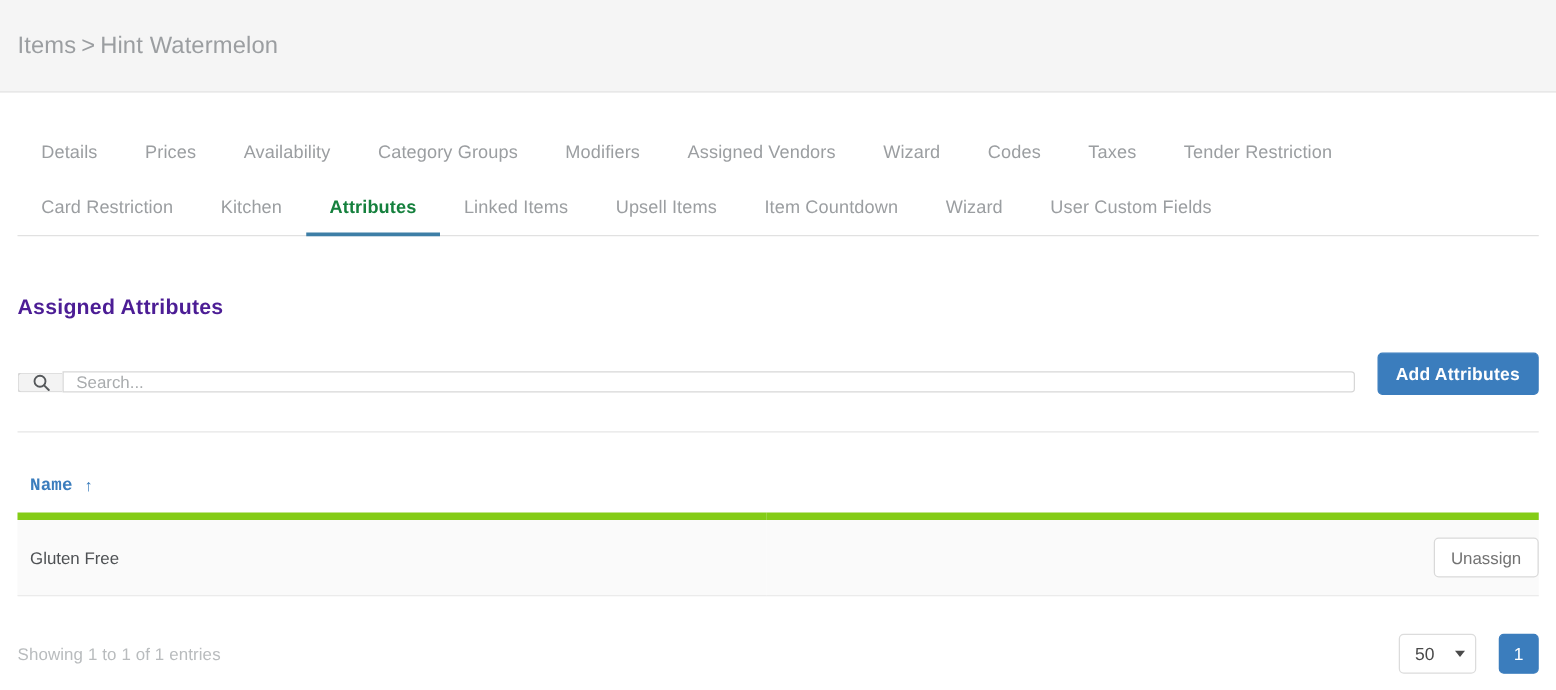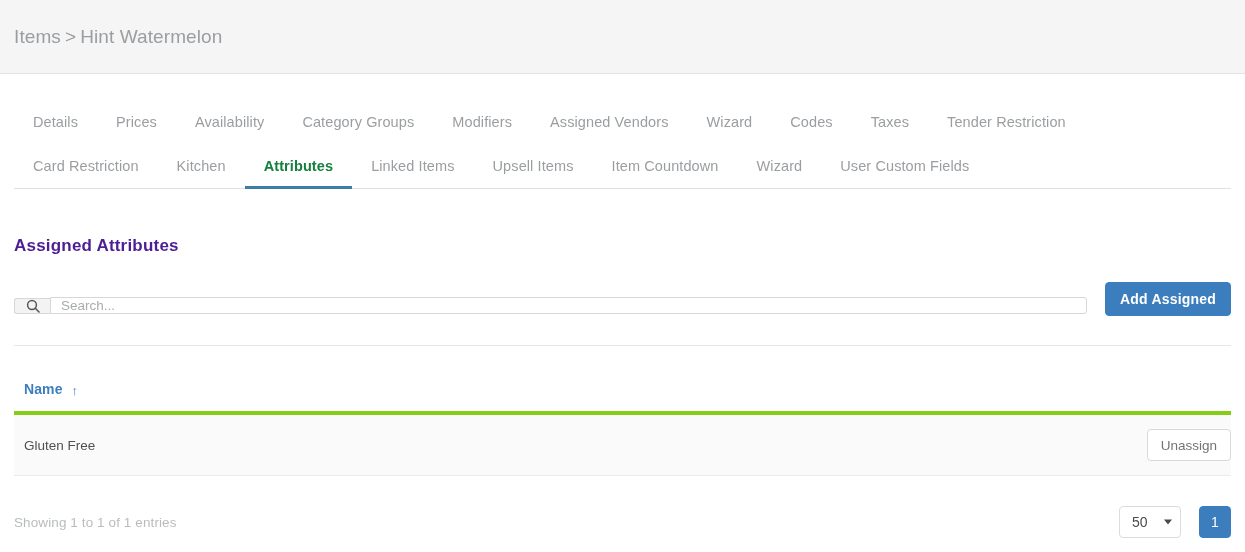--- a/index.html
+++ b/index.html
@@ -137,24 +137,25 @@
     margin: 35px 14px 0 14px;
     width: calc(100% - 28px);
     border-collapse: collapse;
   }
   .table thead th {
     text-align: left;
     font-size: 14px;
     font-weight: bold;
     color: #3b7dbd;
     padding: 0 0 13px 10px;
-    border-bottom: 4px solid #84cc16;
+    border-bottom: 6px solid #84cc16;
     letter-spacing: .1px;
     cursor: pointer;
     white-space: nowrap;
+    font-family: Liberation Mono, monospace;
   }
   .sort-arrow {
     display: inline-block;
     margin-left: 9px;
     color: #3b7dbd;
     font-size: 13px;
     vertical-align: -1px;
   }
   .table tbody tr { background: #fafafa; }
   .table tbody td {
@@ -278,21 +279,21 @@
 <div class="search-row">
   <div class="search-group">
     <div class="search-addon">
       <svg width="14" height="14" viewBox="0 0 14 14" aria-hidden="true">
         <circle cx="6" cy="6" r="4.4" fill="none" stroke="#55585b" stroke-width="1.5"></circle>
         <line x1="9.3" y1="9.3" x2="13" y2="13" stroke="#55585b" stroke-width="1.6" stroke-linecap="round"></line>
       </svg>
     </div>
     <input class="search-input" type="text" placeholder="Search..." style="">
   </div>
-  <button class="btn-primary">Add Assigned</button>
+  <button class="btn-primary">Add Attributes</button>
 </div>
 
 <div class="divider"></div>
 
 <table class="table">
   <thead>
     <tr>
       <th>
         <span>Name</span><span class="sort-arrow">↑</span>
       </th>

